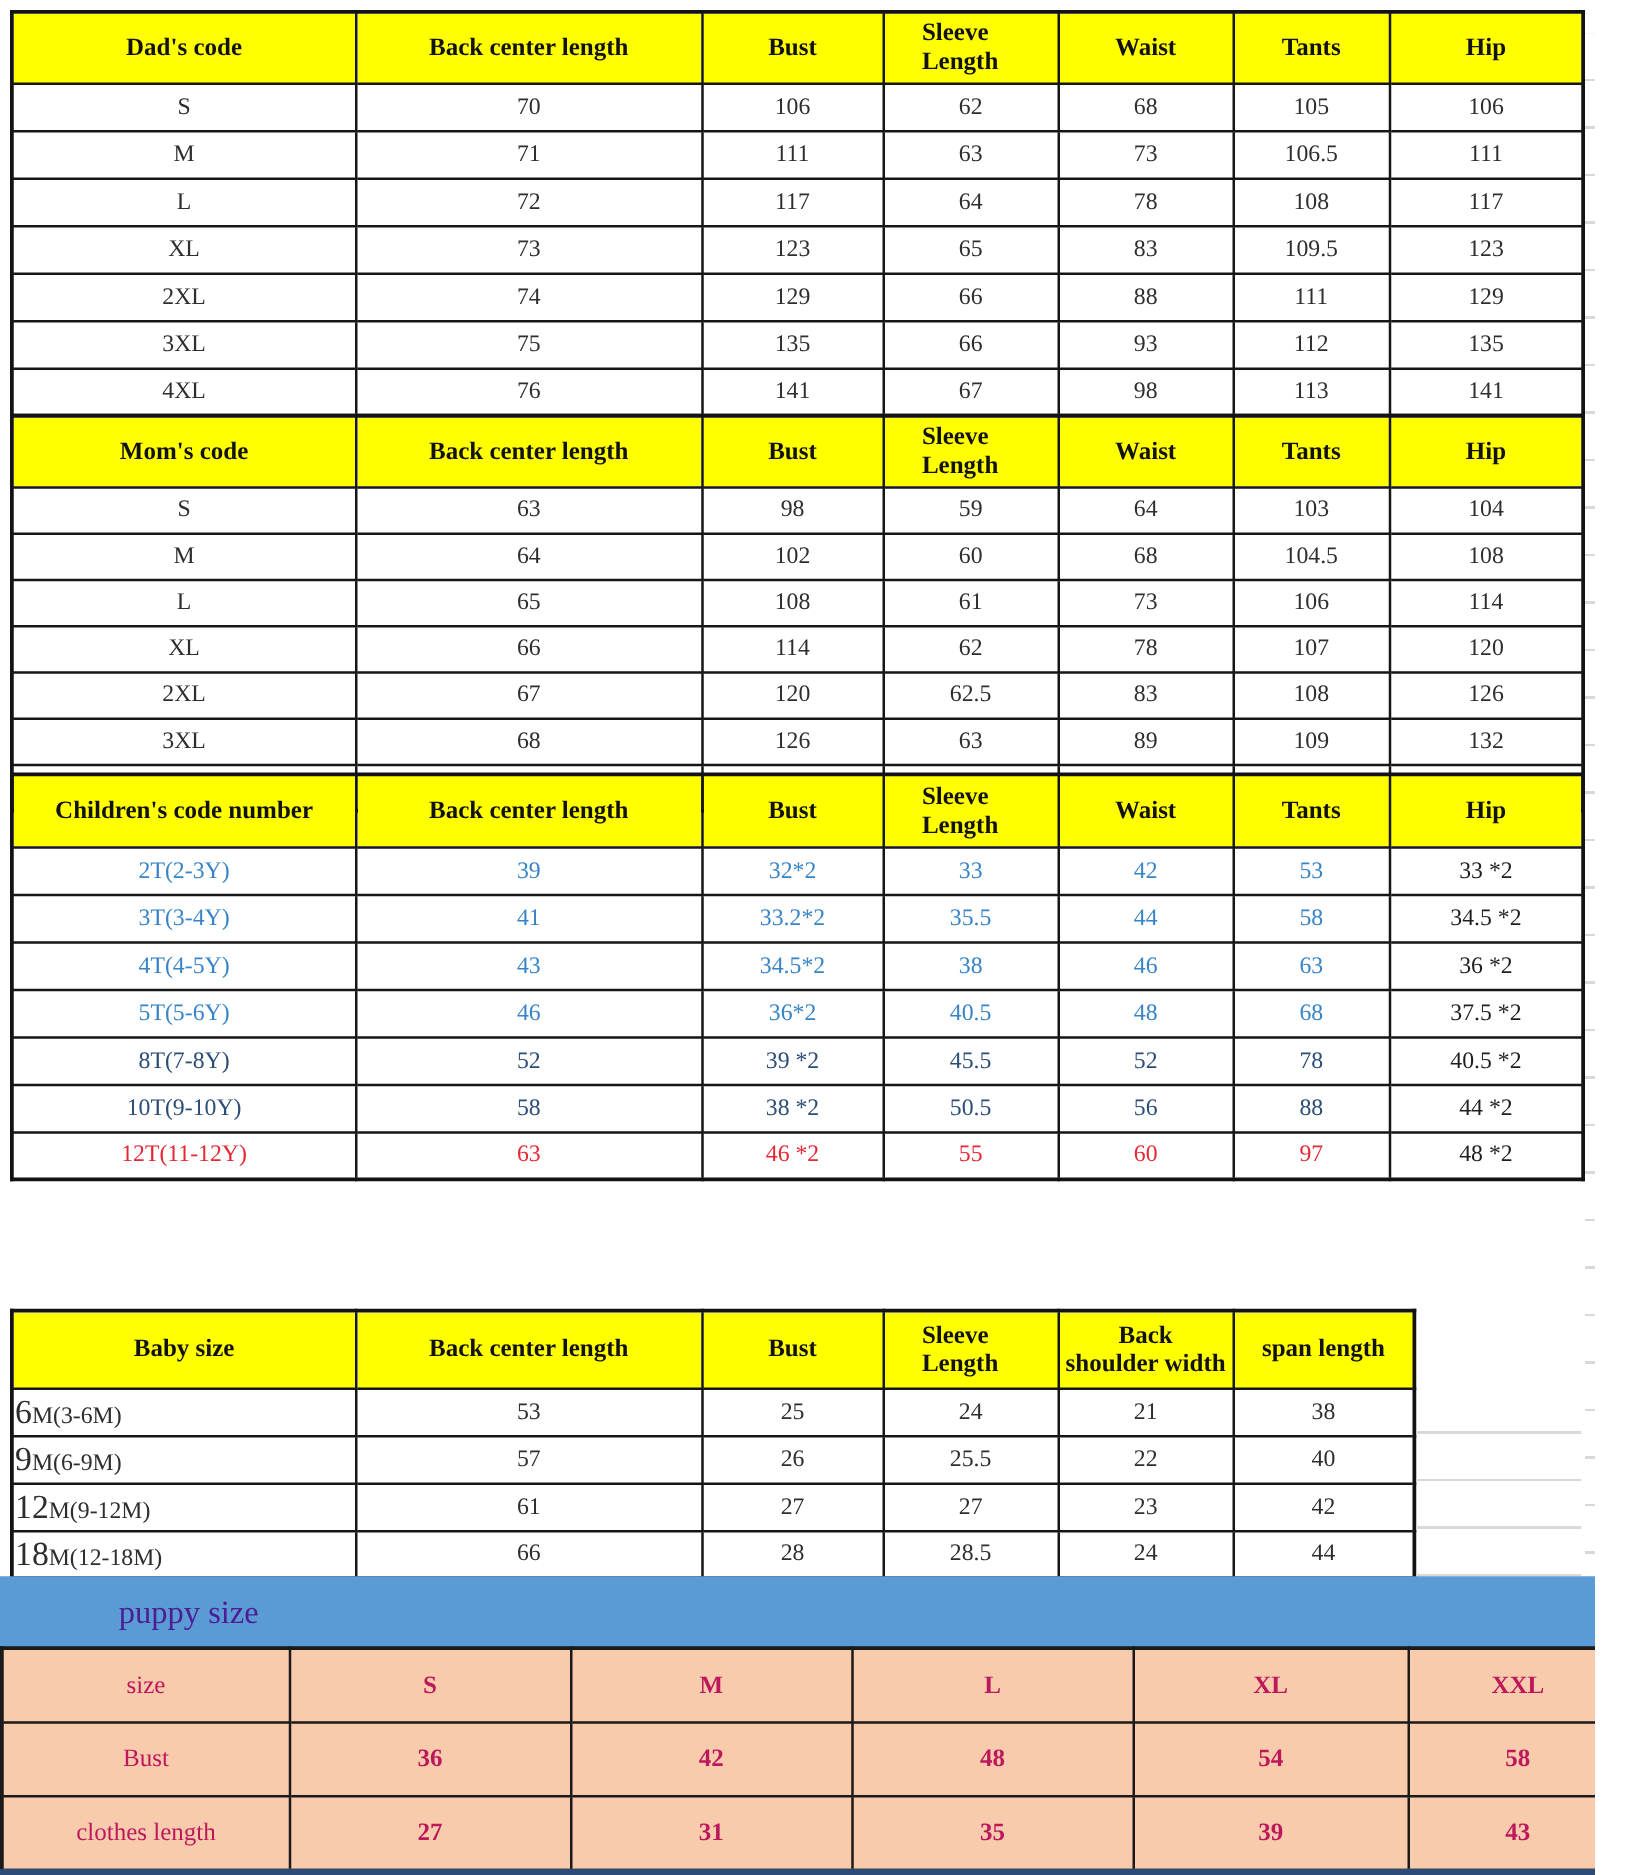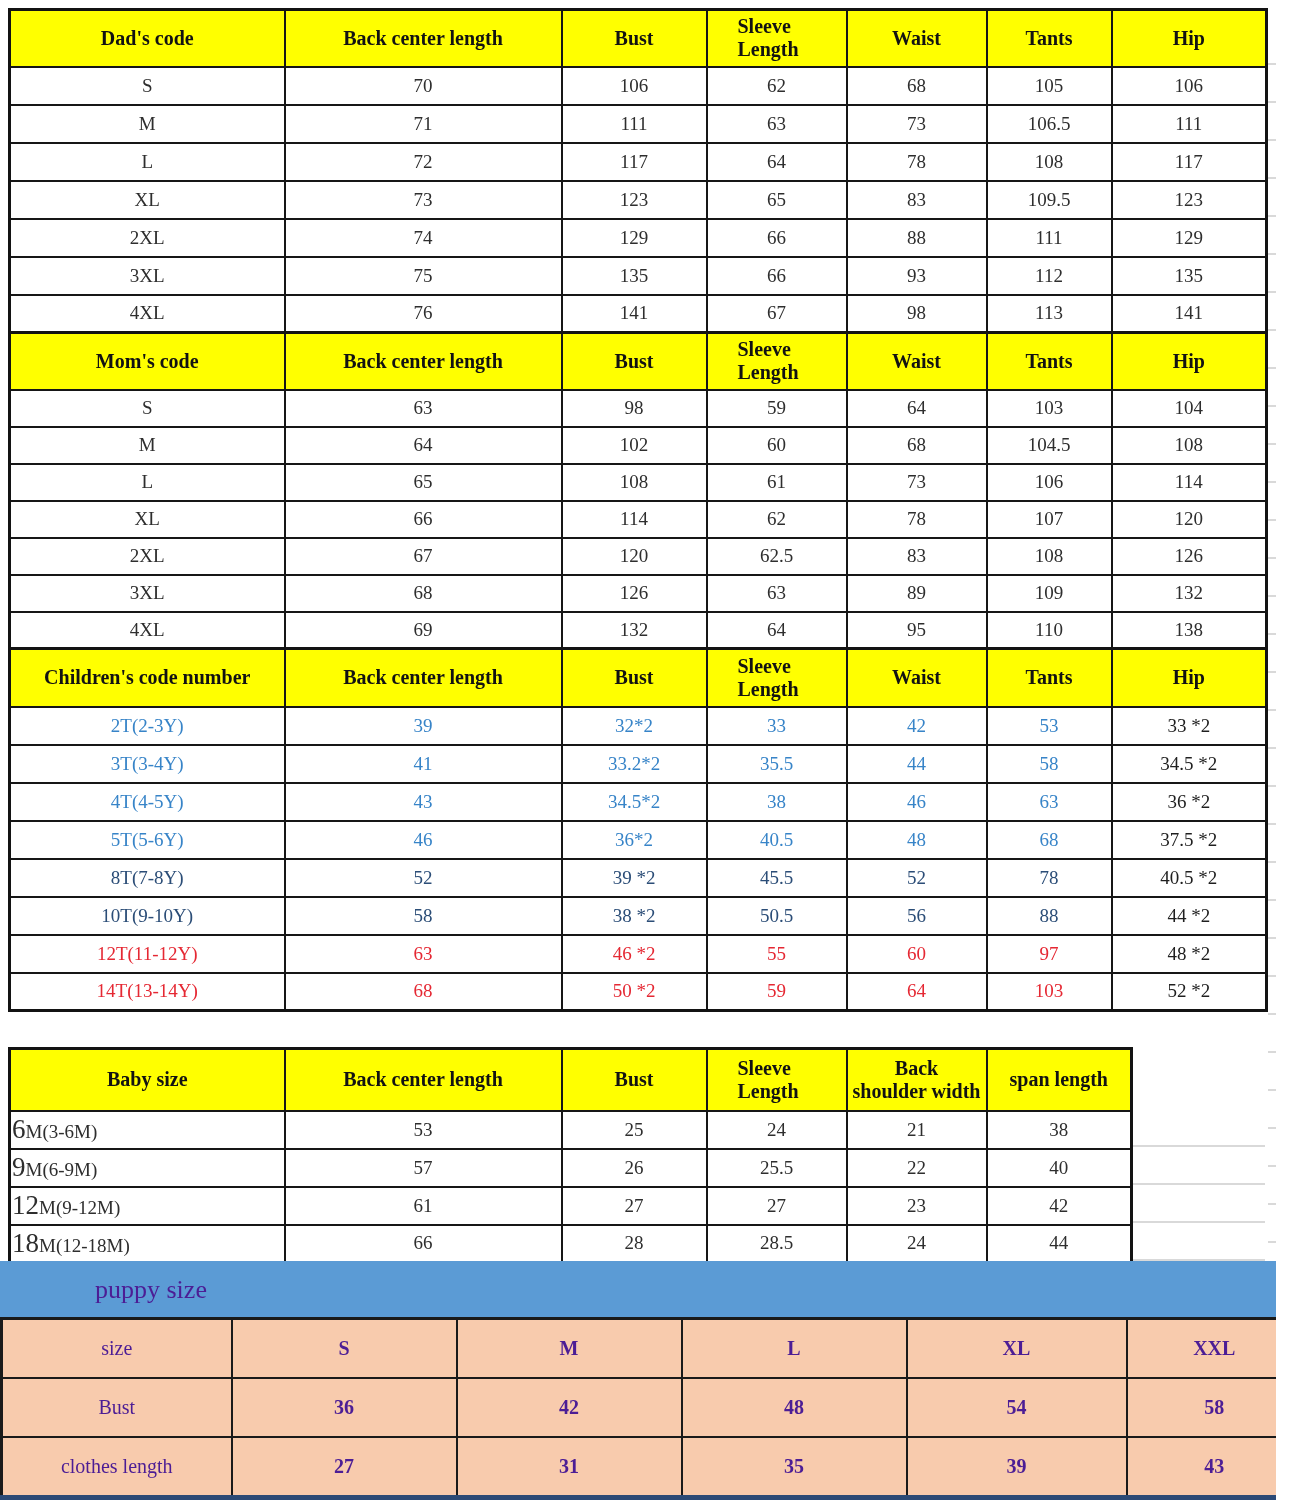--- a/index.html
+++ b/index.html
@@ -9,37 +9,37 @@
         border:3px solid #131313;}
   .grid th,.grid td{border:2.5px solid #161616;text-align:center;vertical-align:middle;
         padding:0;white-space:pre-line;overflow:hidden;}
   .grid th{background:var(--header-yellow,#ffff00);font-size:20px;font-weight:700;color:#121212;}
   .grid td{font-size:19px;color:#2e2e2e;}
   .thl{text-align:left !important;padding-left:30px !important;}
   .ths{font-size:19px;}
   tr.h57{height:57px;} tr.h58{height:58px;} tr.h62{height:62px;}
   tr.h38{height:38px;} tr.h37{height:37px;}
   .t-dad{top:8px;width:1257px;} .t-mom{top:331px;width:1257px;border-radius:17px;}
-  .t-children{top:647px;width:1257px;} .t-baby{top:1047px;width:1122px;}
+  .t-children{top:618px;width:1257px;} .t-baby{top:1047px;width:1122px;}
   .c-blue td{color:var(--row-blue,#3784c8);}
   .c-navy td{color:var(--row-navy,#2b4d77);}
   .c-red td{color:var(--row-red,#e52833);}
   td.blk{color:#1f1f1f !important;}
   .baby-label{text-align:left !important;padding-left:1px !important;white-space:nowrap !important;}
   .bignum{font-size:27px;}
   .gutter{position:absolute;background-image:repeating-linear-gradient(
        to bottom,transparent 0,transparent 36px,#d9d9d9 36px,#d9d9d9 38px);}
   .gutter-right{left:1268px;top:27px;width:29px;height:1234px;}
   .gutter-baby{left:1133px;top:1109px;width:132px;height:152px;}
   .banner{position:absolute;left:0;top:1261px;width:1301px;height:57px;
        background:var(--banner-blue,#5b9bd5);display:flex;align-items:center;}
   .banner span{margin-left:95px;font-size:26px;color:#4c1d95;}
   .puppy{top:1317px;left:0;width:1301px;border:3px solid #1a1a1a;}
   .puppy td{border:2.5px solid #1a1a1a;background:var(--puppy-peach,#f8cbad);
-       text-align:center;vertical-align:middle;font-size:20px;color:#4c1d95;height:55px;}
+       text-align:center;vertical-align:middle;font-size:20px;color:#be185d;height:55px;}
   .puppy td.pb{font-weight:700;}
   .bottombar{position:absolute;left:0;top:1495px;width:1301px;height:5px;background:#2c4a76;}
 </style>
 </head>
 <body>
 
 <div class="page">
 
   <table class="grid t-dad">
     <colgroup>
@@ -292,29 +292,20 @@
         </tr>
     <tr class="h38 c-red">
           <td>12T(11-12Y)</td>
           <td>63</td>
           <td>46 *2</td>
           <td>55</td>
           <td>60</td>
           <td>97</td>
           <td class="blk">48 *2</td>
         </tr>
-    <tr class="h38 c-red">
-          <td>14T(13-14Y)</td>
-          <td>68</td>
-          <td>50 *2</td>
-          <td>59</td>
-          <td>64</td>
-          <td>103</td>
-          <td class="blk">52 *2</td>
-        </tr>
   </tbody>
     </table>
 
   <table class="grid t-baby">
     <colgroup>
         <col style="width:275px">
         <col style="width:277px">
         <col style="width:145px">
         <col style="width:140px">
         <col style="width:140px">

